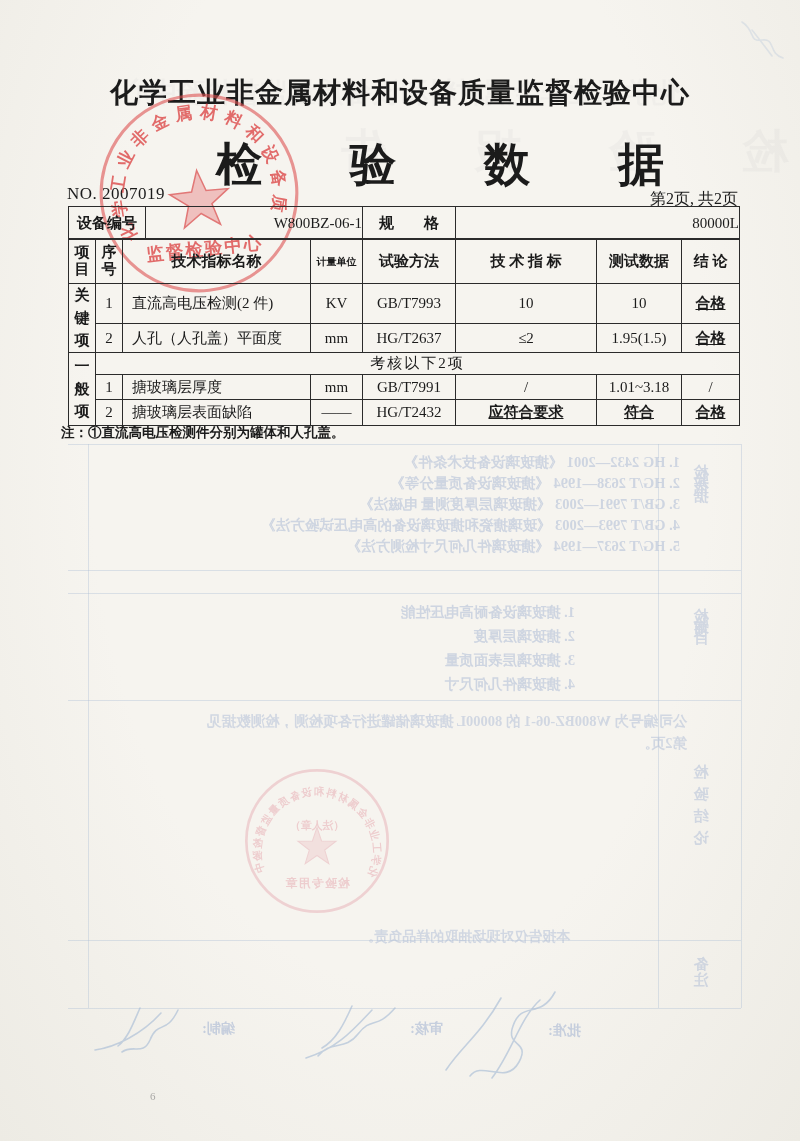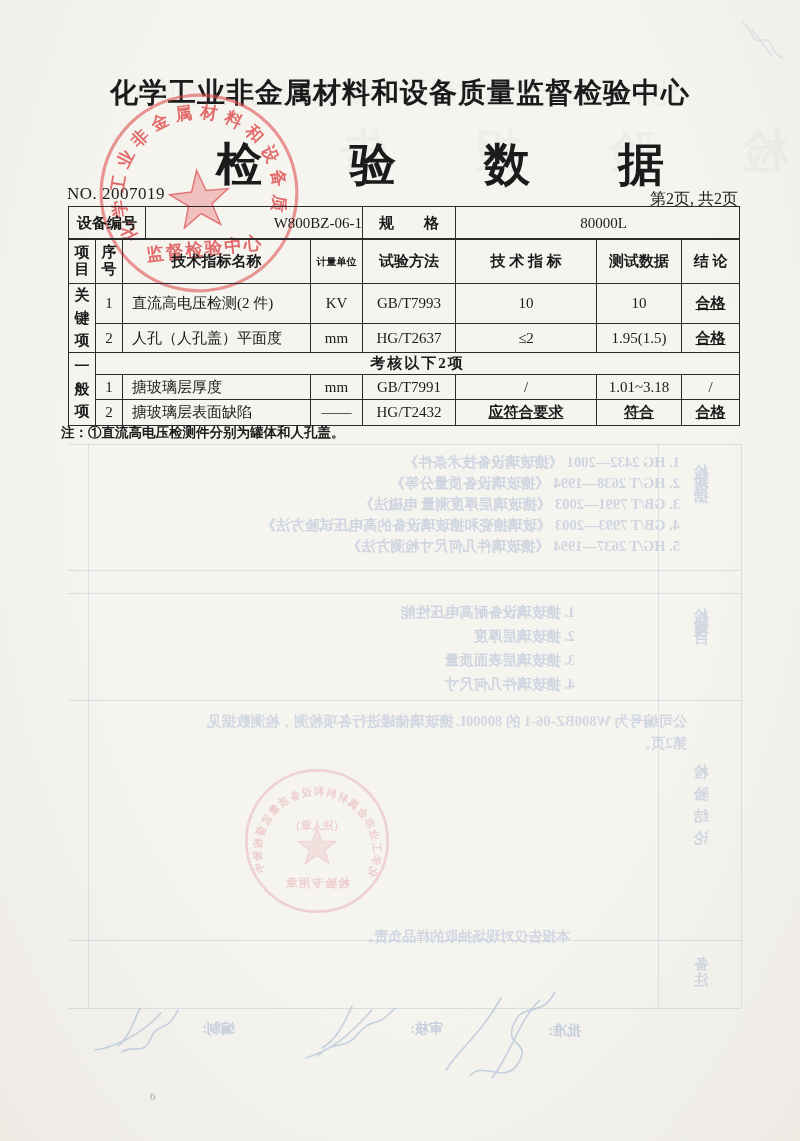--- a/index.html
+++ b/index.html
@@ -25,21 +25,21 @@
 
   
   .tbl-wrap{top:206px;left:68px;width:671px;}
   table{border-collapse:collapse;table-layout:fixed;width:671px;}
   td{border:1.6px solid #2b2b2b;text-align:center;font-size:15px;padding:0;line-height:1.25;overflow:hidden;}
   .t2{margin-top:-1.6px;}
   .lbl{font-weight:bold;}
   .name-cell{text-align:left;padding-left:9px;font-weight:normal;margin-left:26px;}
   .wrapcjk{word-break:break-all;line-height:1.15;}
   .group-cell{font-weight:bold;word-break:break-all;line-height:1.5;padding:0 3px;}
-  .banner{font-weight:bold;letter-spacing:2px;}
+  .banner{font-weight:normal;letter-spacing:2px;}
   .cjk-b{font-weight:bold;text-decoration:underline;}
 
   
   .note{top:424px;left:61px;font-size:13.5px;font-weight:bold;}
 
   
   .bleed{color:#aebcd6;pointer-events:none;}
   .mir{transform:scaleX(-1);}
   .bl-line{background:rgba(172,188,214,.38);}
   .standards{top:452px;left:95px;width:585px;font-size:14.5px;line-height:21px;font-weight:bold;opacity:.55;}
@@ -86,21 +86,21 @@
         <col style="width:77px">
         <col style="width:217px">
         <col style="width:93px">
         <col style="width:284px">
       </colgroup>
     <tbody>
         <tr style="height:33px">
       <td class="lbl">设备编号</td>
       <td style="text-align:right;padding-left:10px">W800BZ-06-1</td>
       <td class="lbl">规　　格</td>
-      <td style="text-align:center;padding-left:12px">80000L</td>
+      <td style="text-align:right;padding-left:12px">80000L</td>
     </tr>
   </tbody>
     </table>
   <table class="t2">
     <colgroup>
       <col style="width:27px">
         <col style="width:27px">
         <col style="width:188px">
         <col style="width:52px">
       <col style="width:93px">

